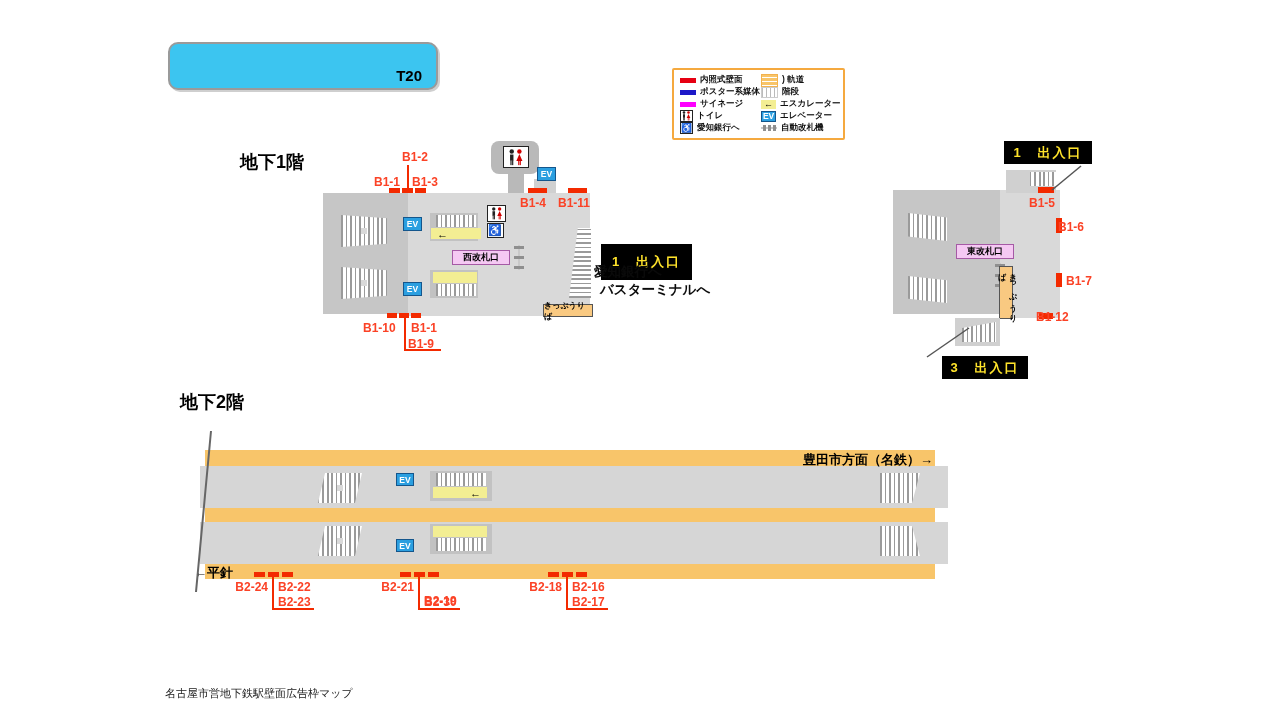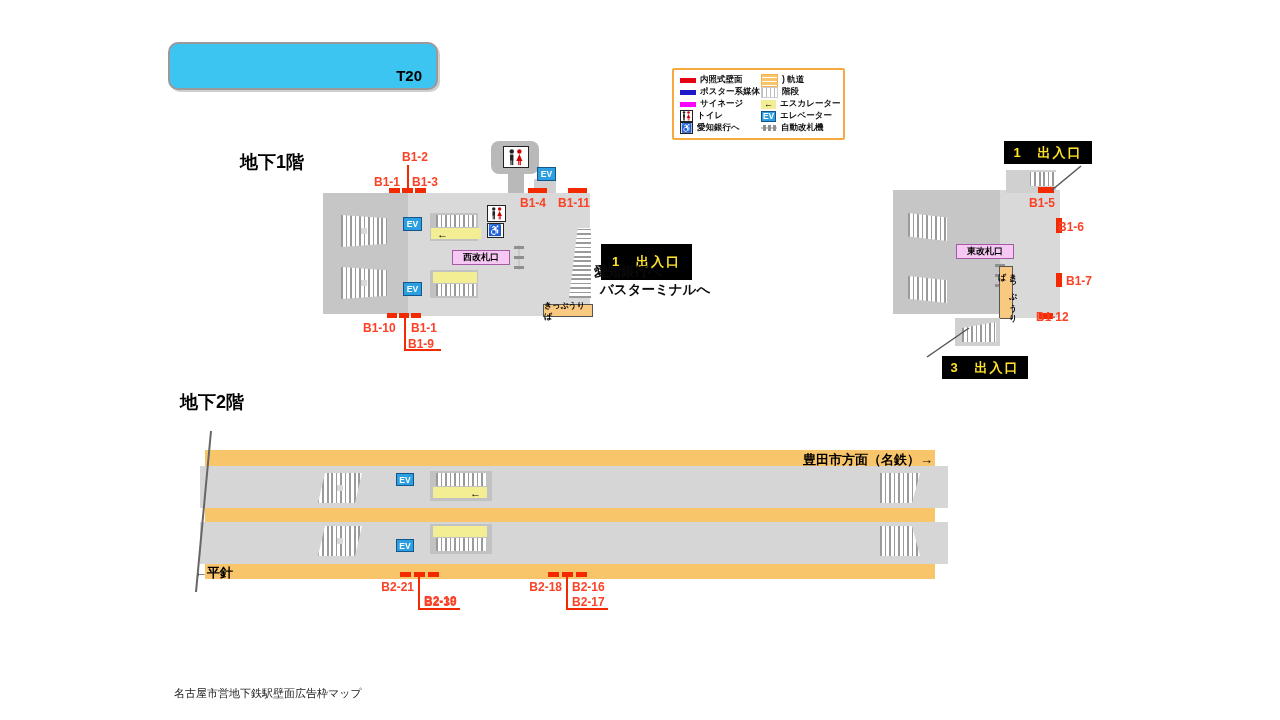--- a/index.html
+++ b/index.html
@@ -273,20 +273,30 @@
 
   <div class="abs stairs-v" style="left:318px;top:526px;width:44px;height:30px;clip-path:polygon(16% 0,100% 0,84% 100%,0 100%)">
       <span class="notch" style="left:19px;top:12px"></span>
     </div>
   <div class="abs ev" style="left:396px;top:539px;width:18px;height:13px">EV</div>
   <div class="abs" style="left:430px;top:524px;width:62px;height:30px;background:#c2c2c2"></div>
   <div class="abs esc-y" style="left:433px;top:526px;width:54px;height:11px"></div>
   <div class="abs stairs-v" style="left:436px;top:538px;width:50px;height:13px"></div>
   <div class="abs stairs-v" style="left:880px;top:526px;width:40px;height:30px;clip-path:polygon(0 0,80% 0,100% 100%,0 100%)"></div>
 
+  <div class="abs" style="left:230px;top:570px;width:95px;height:45px">
+    <span class="abs mark" style="left:24px;top:2px;width:11px;height:5px"></span>
+    <span class="abs mark" style="left:38px;top:2px;width:11px;height:5px"></span>
+    <span class="abs mark" style="left:52px;top:2px;width:11px;height:5px"></span>
+    <span class="abs red-line" style="left:42px;top:7px;width:2px;height:31px"></span>
+    <span class="abs red-line" style="left:42px;top:38px;width:42px;height:2px"></span>
+    <span class="abs flabel" style="left:0;top:10px;width:38px;text-align:right">B2-24</span>
+    <span class="abs flabel" style="left:48px;top:10px">B2-22</span>
+    <span class="abs flabel" style="left:48px;top:25px">B2-23</span>
+  </div>
   <div class="abs" style="left:376px;top:570px;width:95px;height:45px">
     <span class="abs mark" style="left:24px;top:2px;width:11px;height:5px"></span>
     <span class="abs mark" style="left:38px;top:2px;width:11px;height:5px"></span>
     <span class="abs mark" style="left:52px;top:2px;width:11px;height:5px"></span>
     <span class="abs red-line" style="left:42px;top:7px;width:2px;height:31px"></span>
     <span class="abs red-line" style="left:42px;top:38px;width:42px;height:2px"></span>
     <span class="abs flabel" style="left:0;top:10px;width:38px;text-align:right">B2-21</span>
     <span class="abs flabel" style="left:48px;top:24px">B2-19</span>
     <span class="abs flabel" style="left:48px;top:25px">B2-30</span>
   </div>
@@ -300,15 +310,15 @@
     <span class="abs flabel" style="left:48px;top:10px">B2-16</span>
     <span class="abs flabel" style="left:48px;top:25px">B2-17</span>
   </div>
 
   <svg class="abs" style="left:0;top:0;width:1280px;height:720px;pointer-events:none">
     <line x1="1081" y1="166" x2="1052" y2="190" stroke="#555" stroke-width="1.5"></line>
     <line x1="969" y1="328" x2="927" y2="357" stroke="#555" stroke-width="1.5"></line>
     <line x1="211" y1="431" x2="196" y2="592" stroke="#666" stroke-width="2"></line>
   </svg>
 
-  <div class="abs footer" style="left:174px;top:686px">名古屋市営地下鉄駅壁面広告枠マップ</div>
+  <div class="abs footer" style="left:165px;top:686px">名古屋市営地下鉄駅壁面広告枠マップ</div>
 
 </div>
 
 </body></html>

